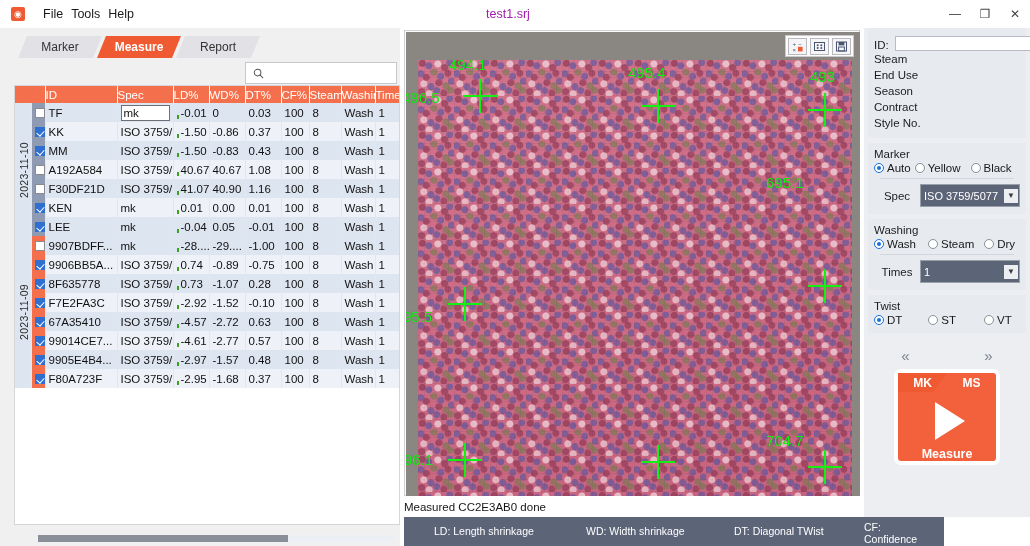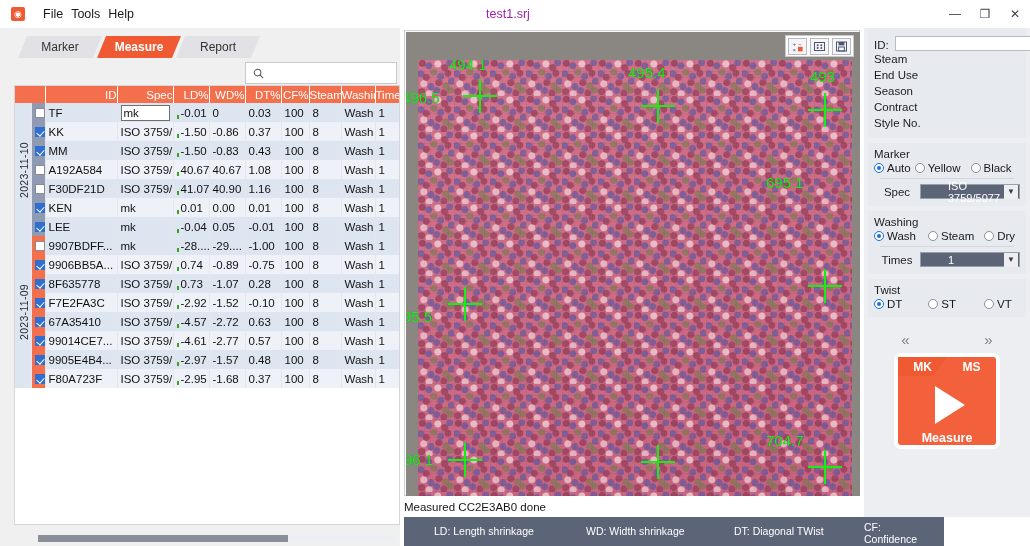--- a/index.html
+++ b/index.html
@@ -75,21 +75,21 @@
   }
 
   
   .table-area {
     position: absolute; left: 14px; top: 57px; width: 386px; height: 440px;
     background: #fff; border: 1px solid #d6d6da; overflow: hidden;
   }
   table.grid { border-collapse: collapse; width: 100%; table-layout: fixed; }
   table.grid th {
     background: #f4704c; color: #fff; font-weight: normal; font-size: 11.5px;
-    height: 17px; border-right: 1px solid #fff; text-align: right;
+    height: 17px; border-right: 1px solid #fff; text-align: left;
     overflow: hidden; white-space: nowrap;
   }
   table.grid th.datecol { background: #f4704c; width: 16px; border-right: none;}
   table.grid th.chkcol { background: #f4704c; width: 14px; }
   table.grid td {
     font-size: 11.5px; color: #111; height: 19px; padding: 0 3px;
     border-right: 1px solid #e6e6ea; white-space: nowrap; overflow: hidden;
   }
   td.datecell {
     background: #f0f0f0; border-right: 1px solid #d6d6da;
@@ -231,22 +231,22 @@
     border: 1px solid #8b9099; background: #fff; display: inline-block; position: relative;
   }
   .rdo.on { border: 1px solid #1a6fd4; }
   .rdo.on:after {
     content: ""; position: absolute; left: 2px; top: 2px; width: 4px; height: 4px;
     border-radius: 50%; background: #1a6fd4;
   }
   .sel-row { display: flex; align-items: center; margin-top: 5px; }
   .sel-label { font-size: 11.5px; width: 46px; text-align: center; color: #1d1d1f; }
   .combo {
-    flex: 1; height: 15px; border: 1px solid #9aa0aa; background: #5c6478;
-    display: flex; align-items: center; position: relative; padding-left: 24px;
+    flex: 1; height: 23px; border: 1px solid #9aa0aa; background: #5c6478;
+    display: flex; align-items: center; position: relative;
   }
   .combo-val { color: #fff; font-size: 11px; padding-left: 3px; flex: 1; }
   .combo-arrow {
     width: 14px; height: 14px; background: #eceef2;
     display: flex; align-items: center; justify-content: center;
     font-size: 8px; color: #3a3a3e; margin-right: 1px;
   }
   .pager {
     display: flex; justify-content: space-around; align-items: center;
     height: 24px; margin-top: 10px; color: #7d828c; font-size: 15px;

